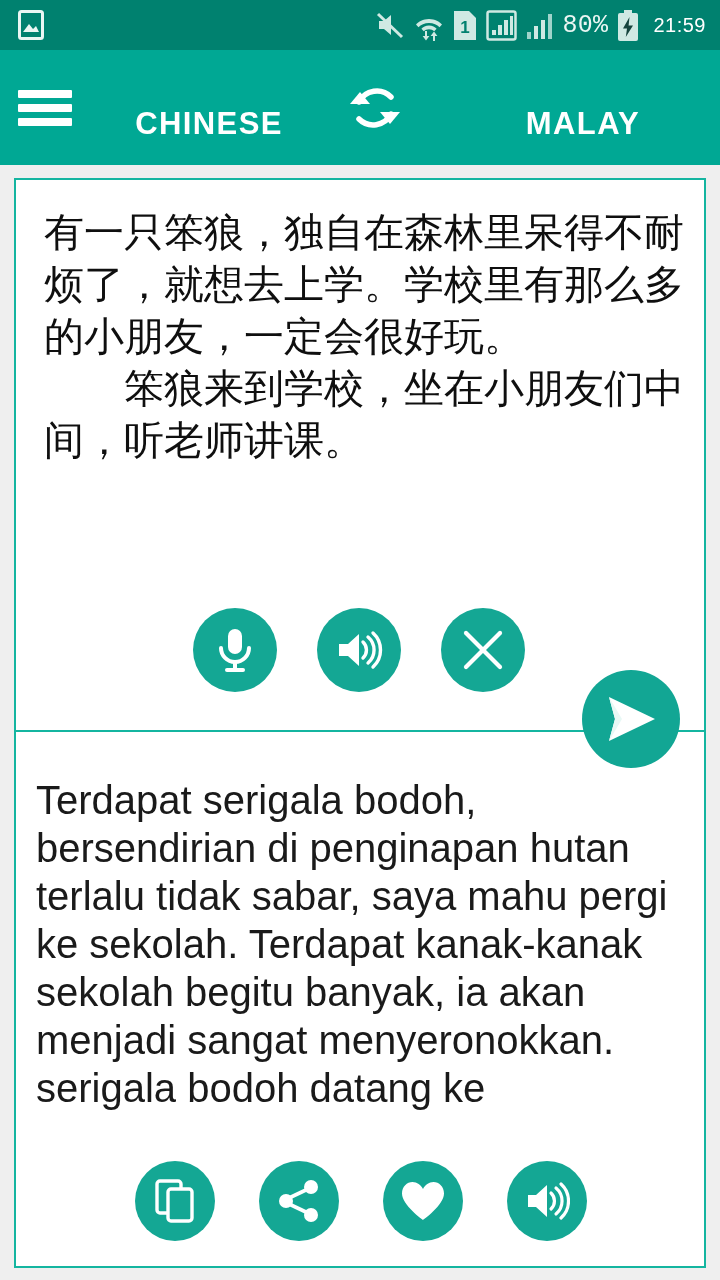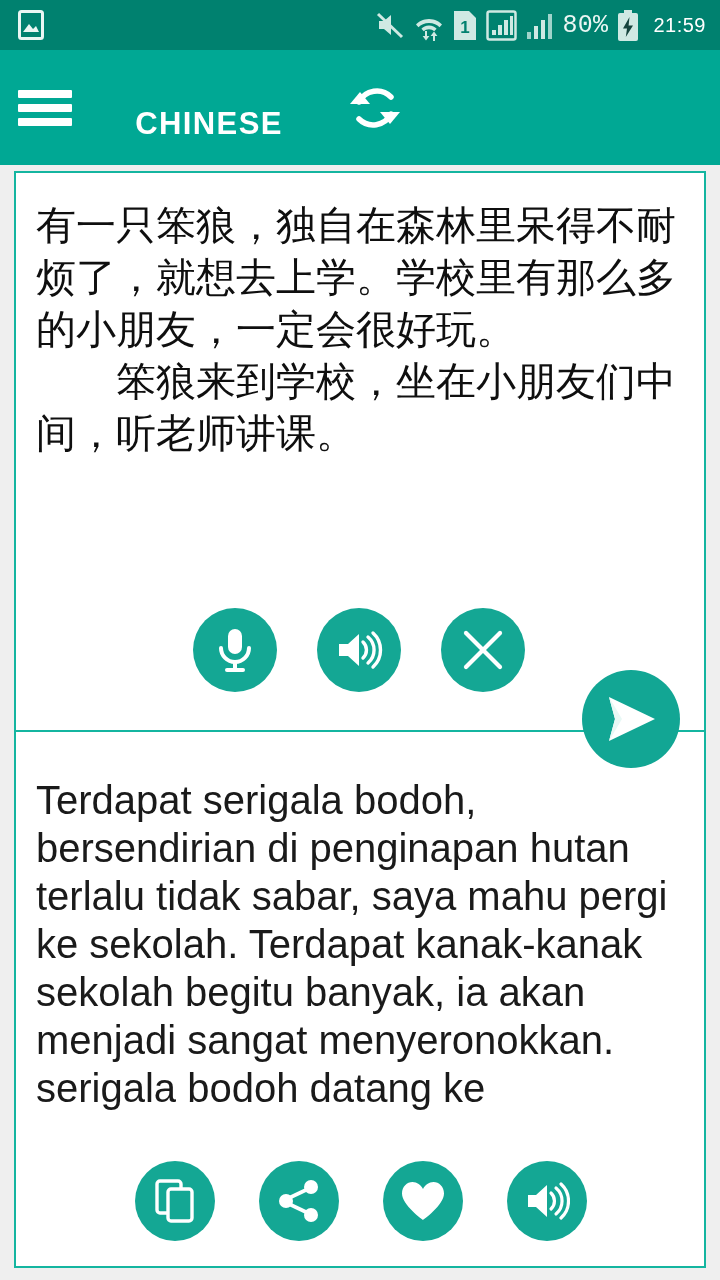--- a/index.html
+++ b/index.html
@@ -48,21 +48,21 @@
   .lang-src { width: 230px; margin-left: 22px; }
   .lang-dst { width: 230px; margin-left: auto; margin-right: 22px; }
   .swap-btn { width: 78px; height: 78px; display: flex; align-items: center; justify-content: center; margin-left: 12px; }
 
   
   .card {
     position: absolute; left: 14px; width: 692px;
     background: #ffffff;
     border: 2px solid #14b5a0;
   }
-  #card-source { top: 171px; height: 604px; }
+  #card-source { top: 178px; height: 604px; padding-left: 8px; }
   #card-target { top: 730px; height: 538px; }
 
   .text-src {
     font-size: 40px; line-height: 1.30; color: #0f0f0f;
     padding: 26px 18px 0 20px;
     font-family: "DejaVu Sans", "Liberation Sans", sans-serif;
     white-space: pre-wrap;
     word-break: break-all;
   }
   .text-dst {
@@ -174,20 +174,21 @@
     <div class="swap-btn">
       <span>
         <svg width="72" height="72" viewBox="0 0 72 72">
           <path d="M20 47 A20 20 0 0 0 52 42" fill="none" stroke="#ffffff" stroke-width="5.5" stroke-linecap="round"></path>
           <path d="M52 25 A20 20 0 0 0 20 30" fill="none" stroke="#ffffff" stroke-width="5.5" stroke-linecap="round"></path>
           <path d="M11 32 L21 20 L31 32 Z" fill="#ffffff"></path>
           <path d="M41 40 L51 52 L61 40 Z" fill="#ffffff"></path>
         </svg>
       </span>
     </div>
+    <div class="lang lang-dst">MALAY</div>
   </div>
 
   <div class="card" id="card-source">
     <div class="text-src">有一只笨狼，独自在森林里呆得不耐烦了，就想去上学。学校里有那么多的小朋友，一定会很好玩。
 　　笨狼来到学校，坐在小朋友们中间，听老师讲课。</div>
   </div>
 
   <div class="btn-row" id="row-source">
     <div class="circle">
       <span>

